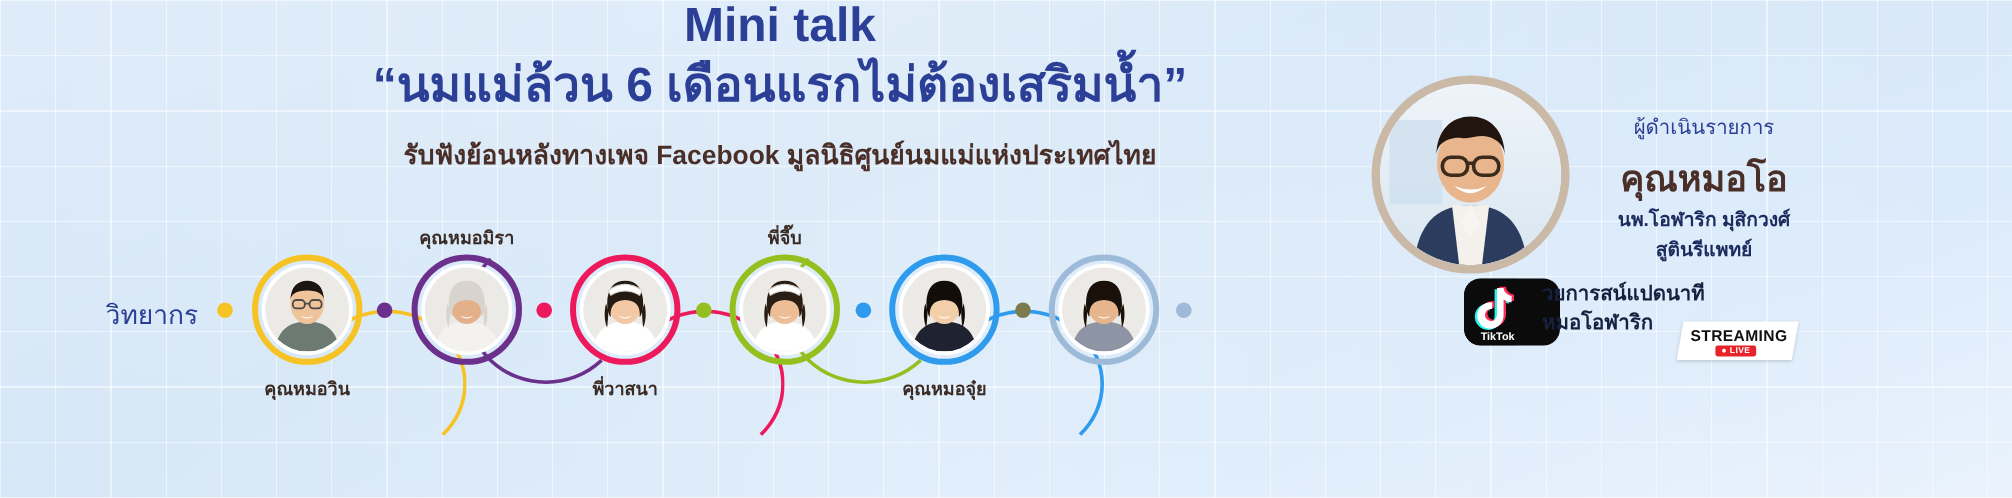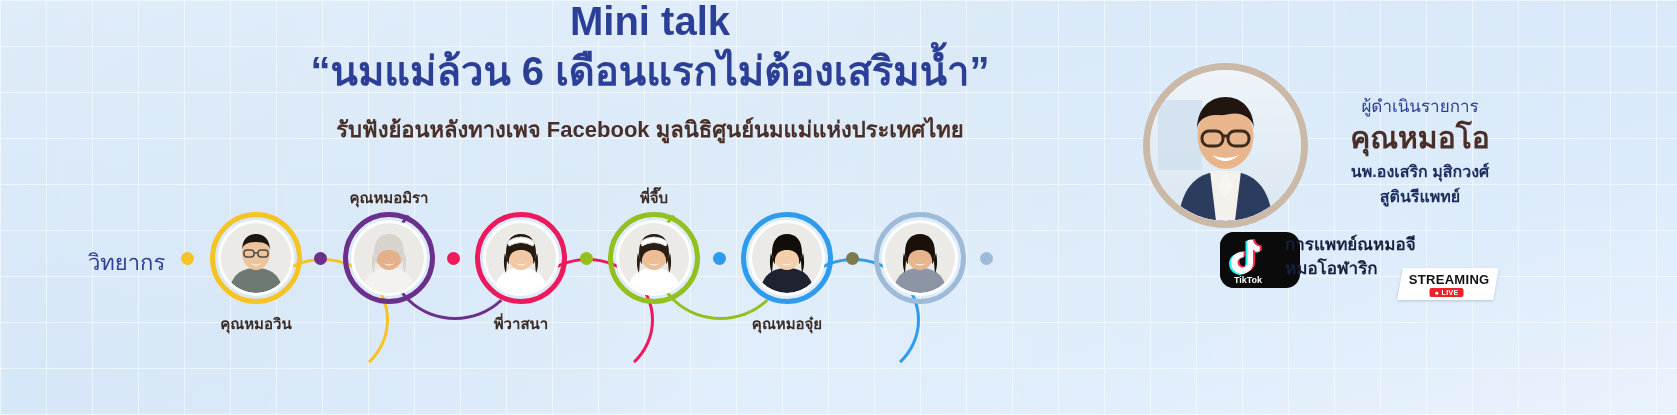--- a/index.html
+++ b/index.html
@@ -57,21 +57,21 @@
   .arc{position:absolute;box-sizing:border-box;border-radius:50%;}
   .dot{position:absolute;width:13px;height:13px;border-radius:50%;}
   
   .host-photo{
     position:absolute;left:1143px;top:63px;width:165px;height:165px;border-radius:50%;
     box-sizing:border-box;border:7px solid #cbb9a8;
     background:#e9f1f8;overflow:hidden;
   }
   .host-text{position:absolute;left:1320px;top:92px;width:200px;text-align:center;}
   .h-role{font-size:17px;color:#2c3f96;}
-  .h-name{font-size:30px;font-weight:bold;color:#4a2f28;line-height:1.25;margin-top:0;}
+  .h-name{font-size:30px;font-weight:bold;color:#4a2f28;line-height:1.25;margin-top:12px;}
   .h-sub{font-size:16px;font-weight:bold;color:#1b2b5e;line-height:1.35;margin-top:4px;}
   
   .tt-icon{
     position:absolute;left:1220px;top:232px;width:80px;height:56px;border-radius:14px;
     background:#0b0b0b;overflow:hidden;
   }
   .tt-label{position:absolute;left:1285px;top:233px;font-size:17px;font-weight:bold;color:#17213f;line-height:1.4;}
   .stream-badge{
     position:absolute;left:1400px;top:268px;width:96px;height:32px;
     background:#ffffff;transform:skewX(-10deg);
@@ -275,37 +275,37 @@
         <rect x="52" y="61" width="21" height="15" rx="7" fill="none" stroke="#3b2b1d" stroke-width="3"></rect>
         <rect x="78" y="61" width="21" height="15" rx="7" fill="none" stroke="#3b2b1d" stroke-width="3"></rect>
         <line x1="73" y1="66" x2="78" y2="66" stroke="#3b2b1d" stroke-width="3"></line>
         <path d="M62 85q13 12 27 0q-13 6-27 0z" fill="#fff"></path>
       </g>
     </svg>
   </div>
   <div class="host-text">
     <div class="h-role">ผู้ดำเนินรายการ</div>
     <div class="h-name">คุณหมอโอ</div>
-    <div class="h-sub">นพ.องเสริก มุสิกวงศ์</div>
+    <div class="h-sub">นพ.โอฬาริก มุสิกวงศ์</div>
     <div class="h-sub">สูตินรีแพทย์</div>
   </div>
 
   <div class="tt-icon">
     <svg width="56" height="56" viewBox="0 0 56 56">
       <rect width="56" height="56" rx="14" fill="#0b0b0b"></rect>
       <g transform="translate(14,8)">
         <path d="M19 0h-5.5v22.5a5 5 0 1 1-4-4.9V12a11 11 0 1 0 9.5 10.9V9.6c1.9 1.4 4.2 2.2 6.7 2.3V6.4C22.5 6.2 19.3 3.5 19 0z" fill="#25f4ee" transform="translate(-2,1)"></path>
         <path d="M19 0h-5.5v22.5a5 5 0 1 1-4-4.9V12a11 11 0 1 0 9.5 10.9V9.6c1.9 1.4 4.2 2.2 6.7 2.3V6.4C22.5 6.2 19.3 3.5 19 0z" fill="#fe2c55" transform="translate(2,-1)"></path>
         <path d="M19 0h-5.5v22.5a5 5 0 1 1-4-4.9V12a11 11 0 1 0 9.5 10.9V9.6c1.9 1.4 4.2 2.2 6.7 2.3V6.4C22.5 6.2 19.3 3.5 19 0z" fill="#ffffff"></path>
       </g>
       <text x="28" y="51" font-family="'Liberation Sans',sans-serif" font-size="9" font-weight="bold" fill="#ffffff" text-anchor="middle">TikTok</text>
     </svg>
   </div>
   <div class="tt-label">
-    <div>การแพทย์ณหมอจี</div>
+    <div>วยการสน์แปดนาที</div>
     <div>หมอโอฬาริก</div>
   </div>
   <div class="stream-badge">
     <div class="txt">STREAMING</div>
     <div class="live">● LIVE</div>
   </div>
 
 </div>
 
 </body></html>

